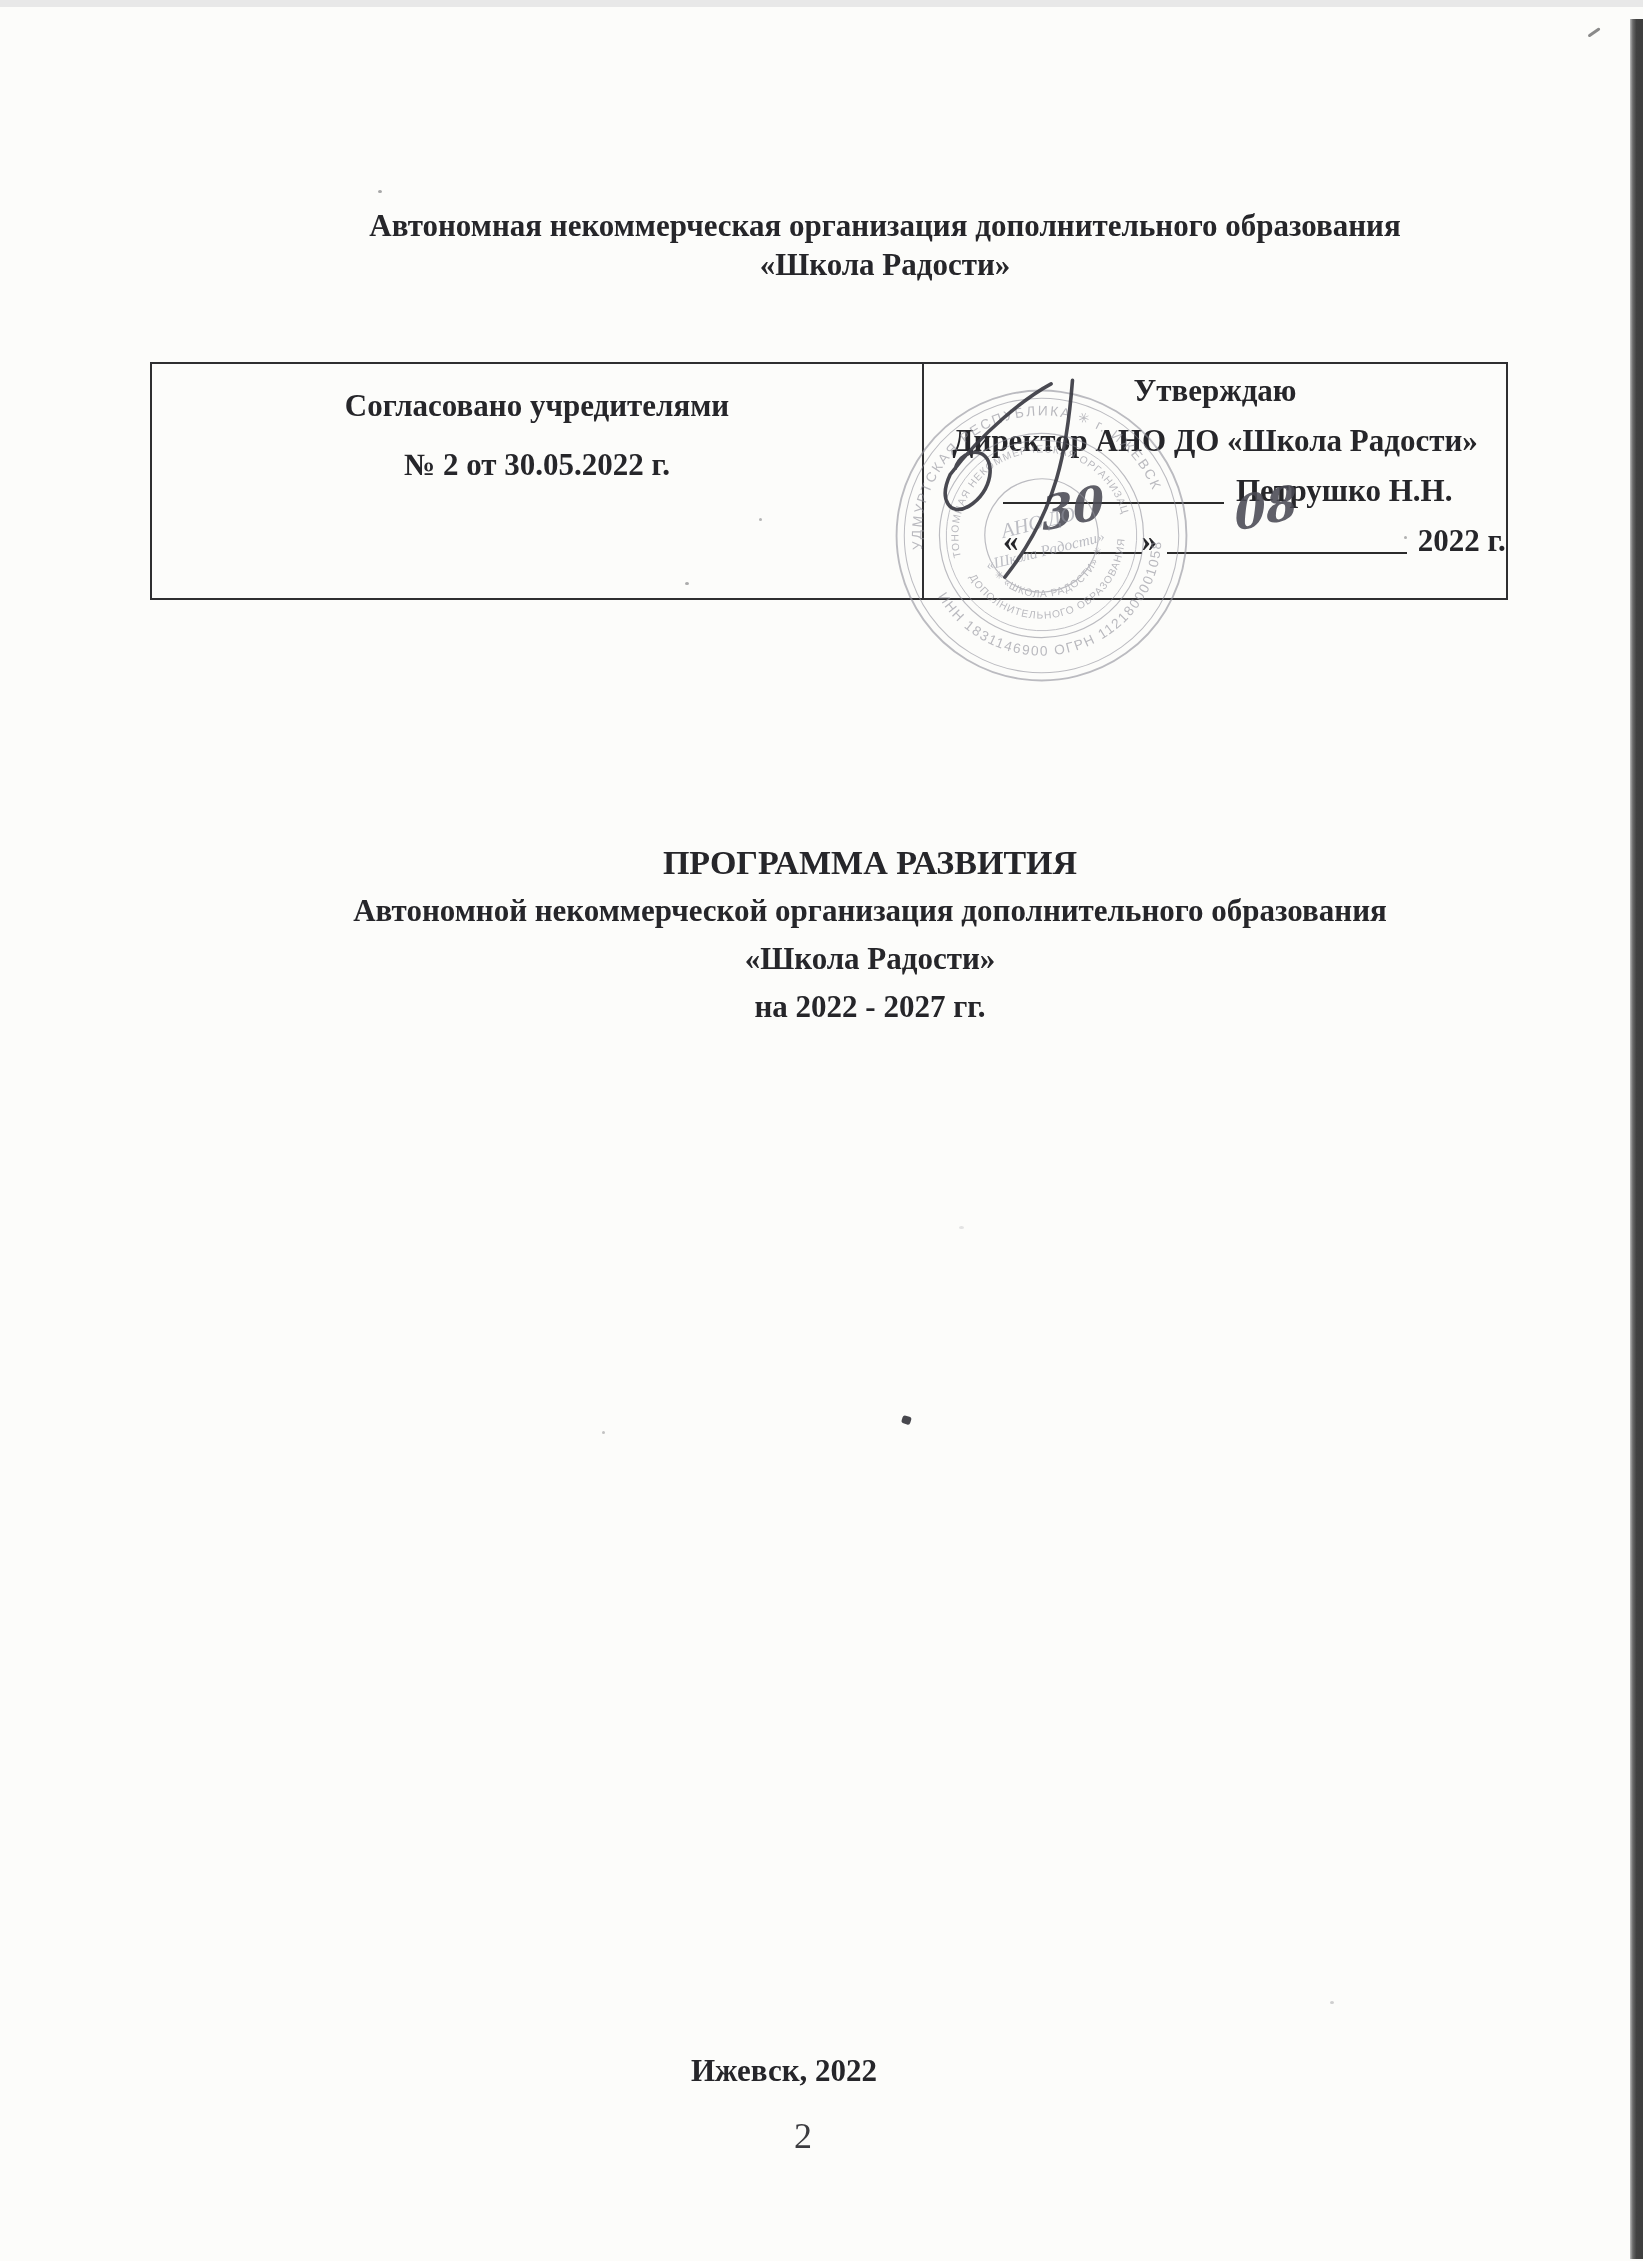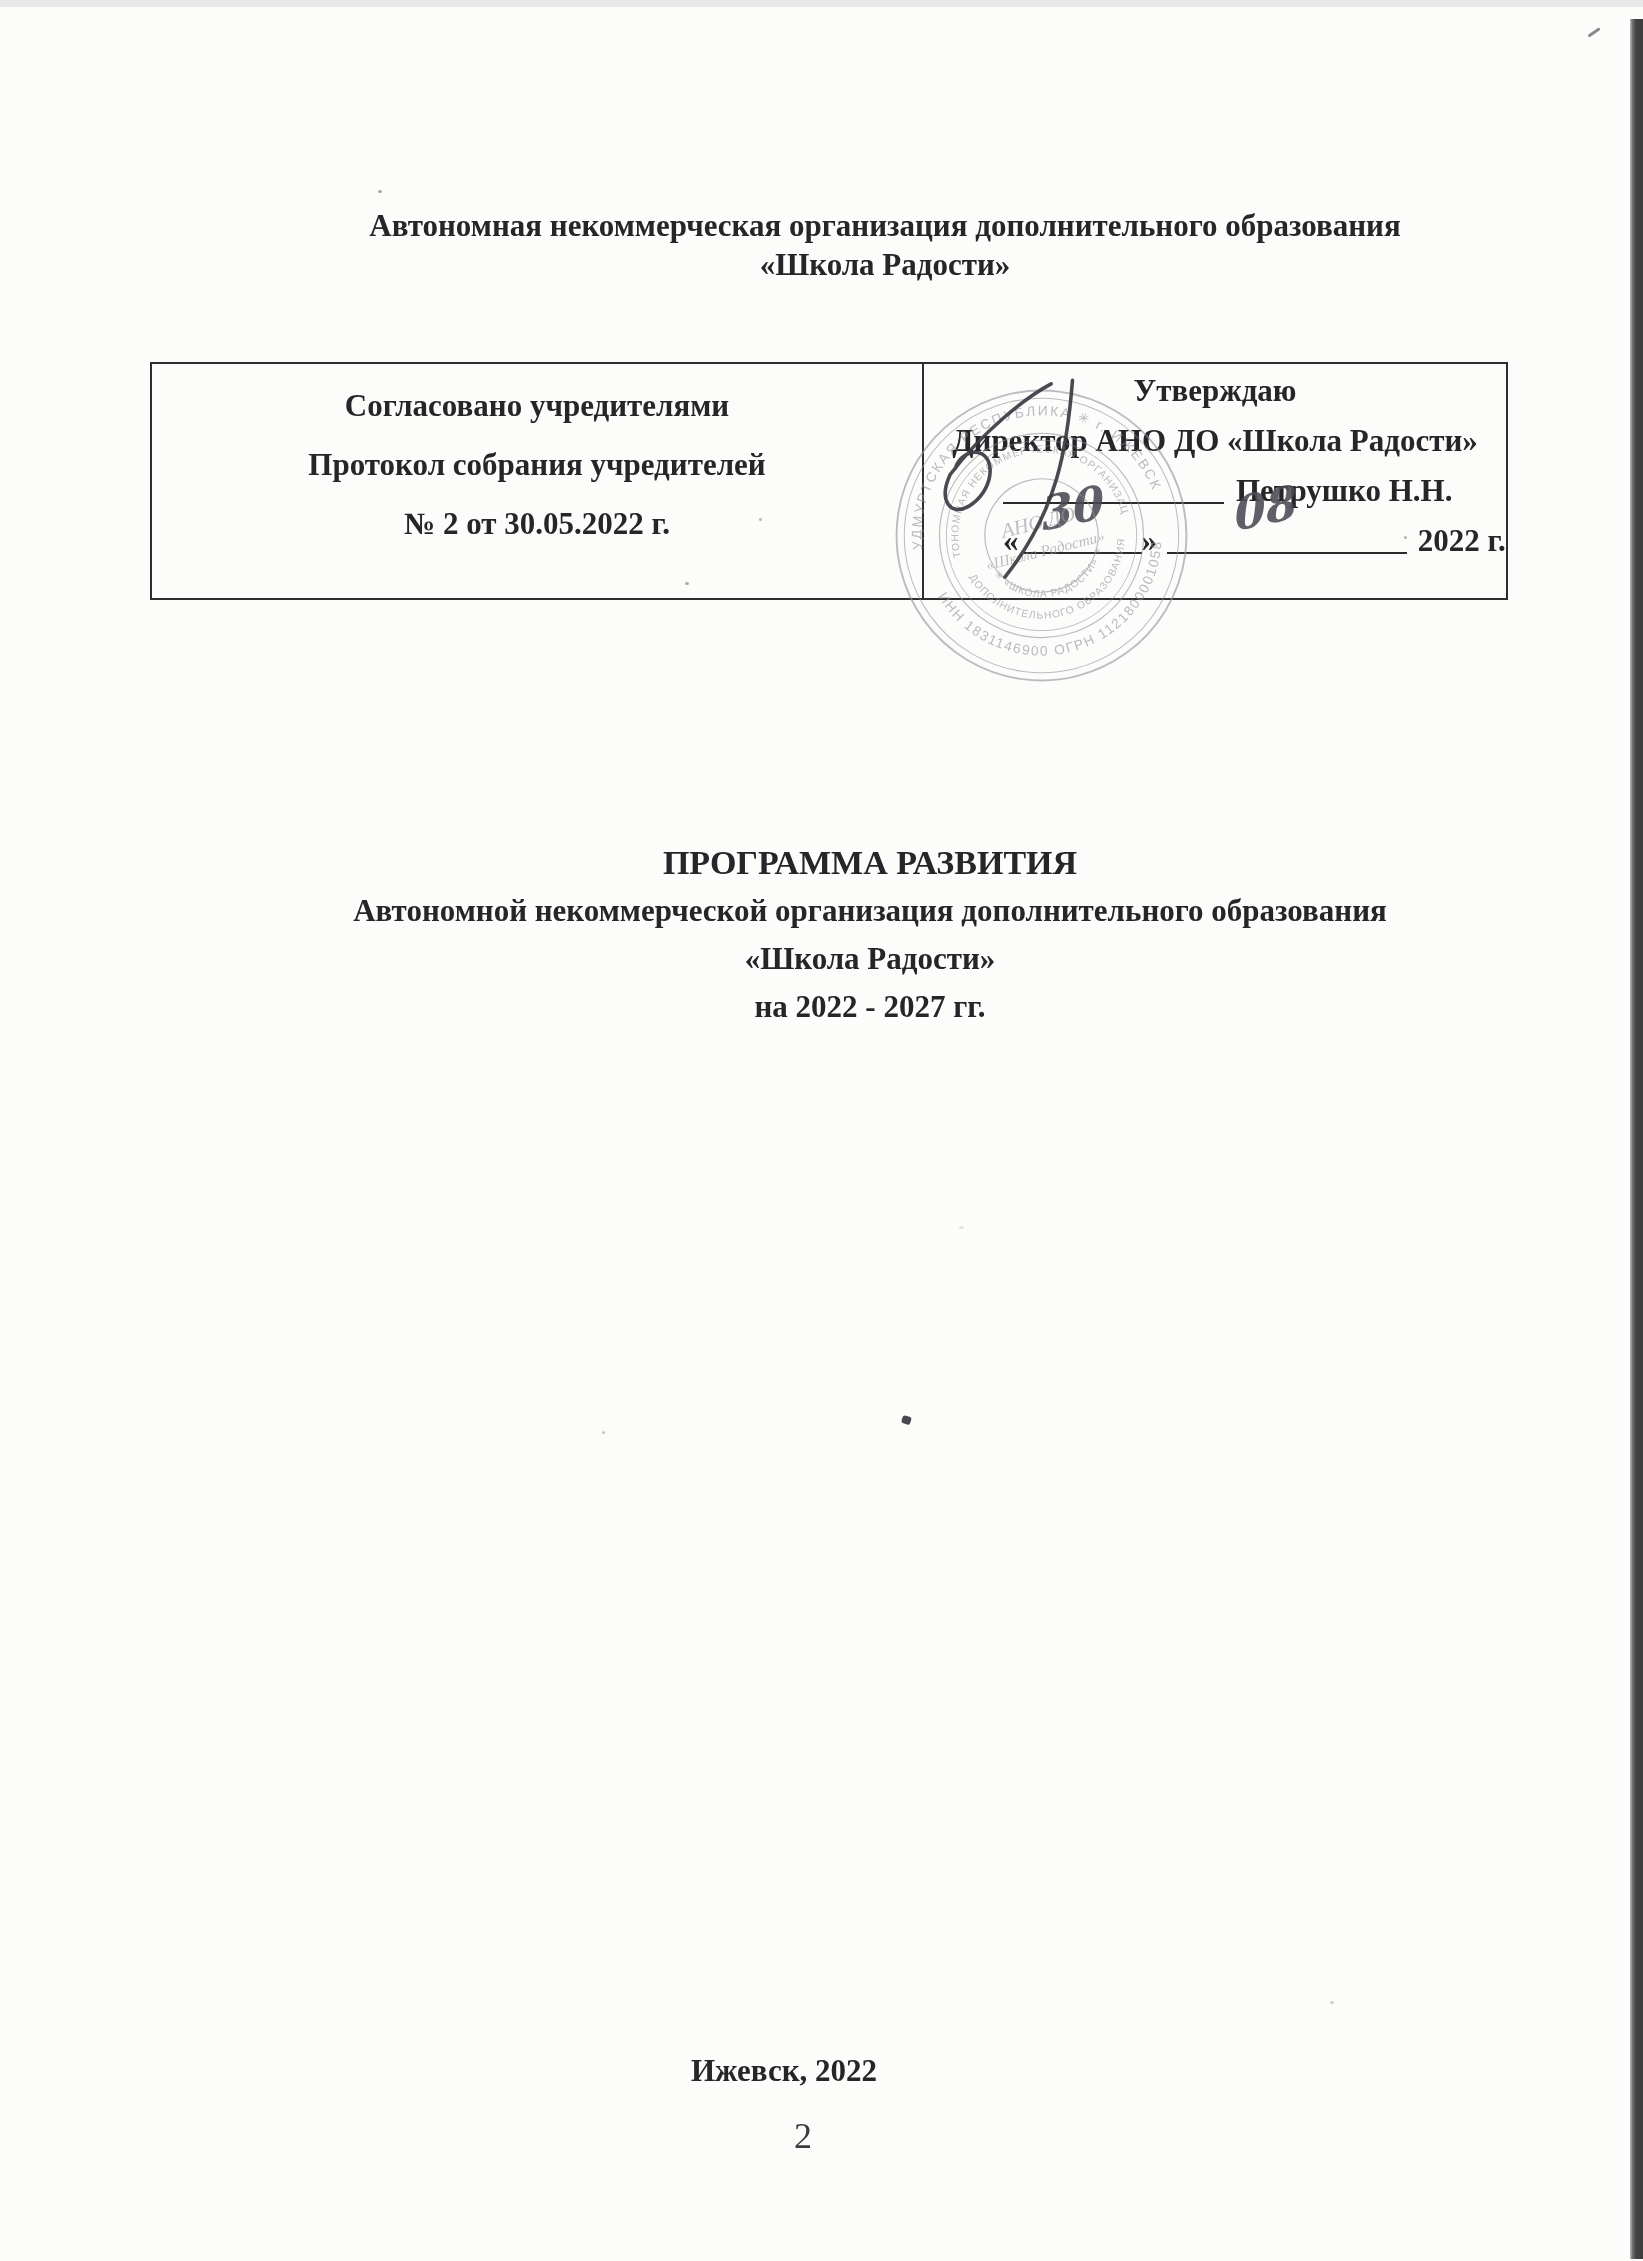--- a/index.html
+++ b/index.html
@@ -61,21 +61,20 @@
 <div class="page">
 
   <div class="header-block">
     <div>Автономная некоммерческая организация дополнительного образования</div>
     <div>«Школа Радости»</div>
   </div>
 
   <div class="approval-table">
     <div class="cell cell-left">
       <div class="lrow">Согласовано учредителями</div>
-      <div class="lrow">Протокол собрания учредителей</div>
       <div class="lrow">№ 2 от 30.05.2022 г.</div>
     </div>
     <div class="cell cell-right">
       <div class="rrow c">Утверждаю</div>
       <div class="rrow c">Директор АНО ДО «Школа Радости»</div>
       <div class="rrow l">
         <span class="sigline"></span><span>Петрушко Н.Н.</span>
       </div>
       <div class="rrow l">
         <span>«</span><span class="dline dline-day"><span class="hand">30</span></span><span>»</span><span class="dline dline-month"><span class="hand hand-month">08</span></span><span>2022 г.</span>

